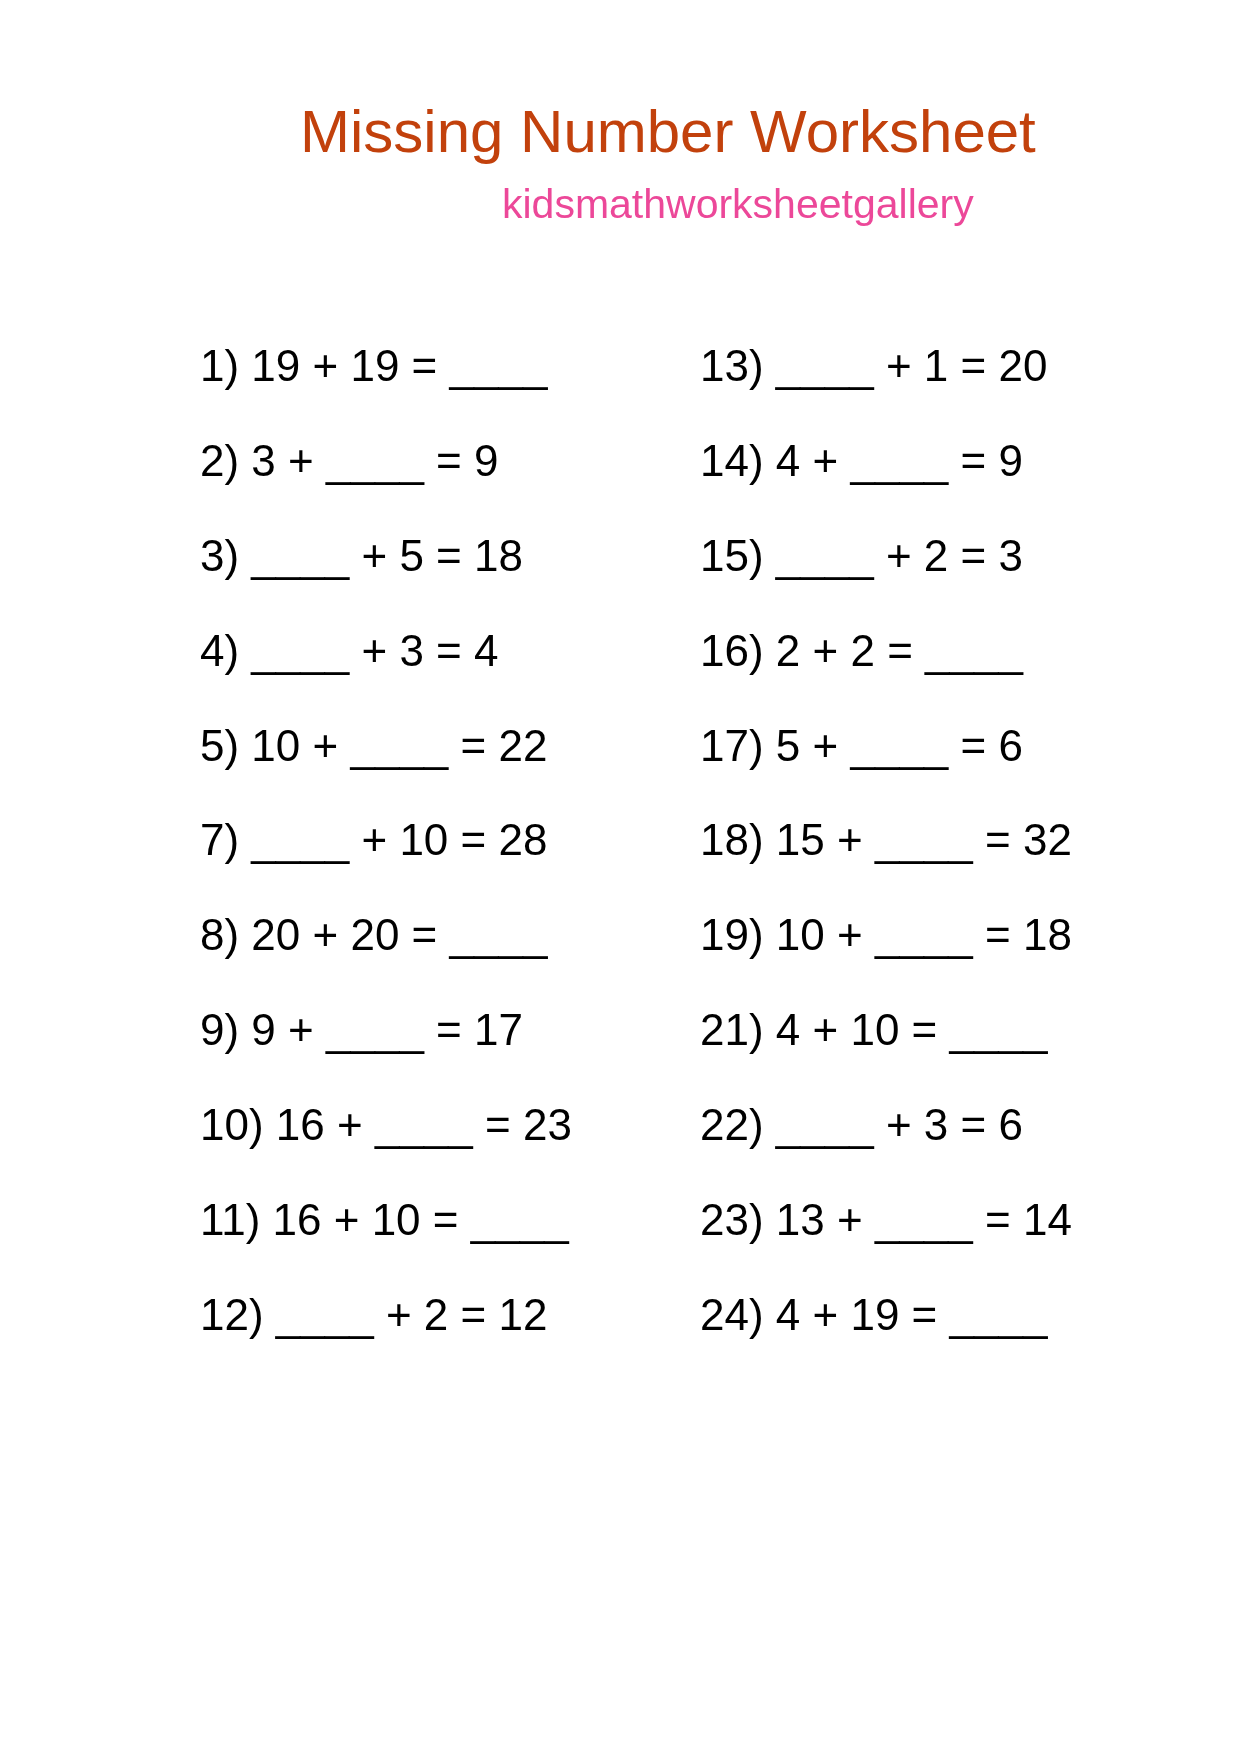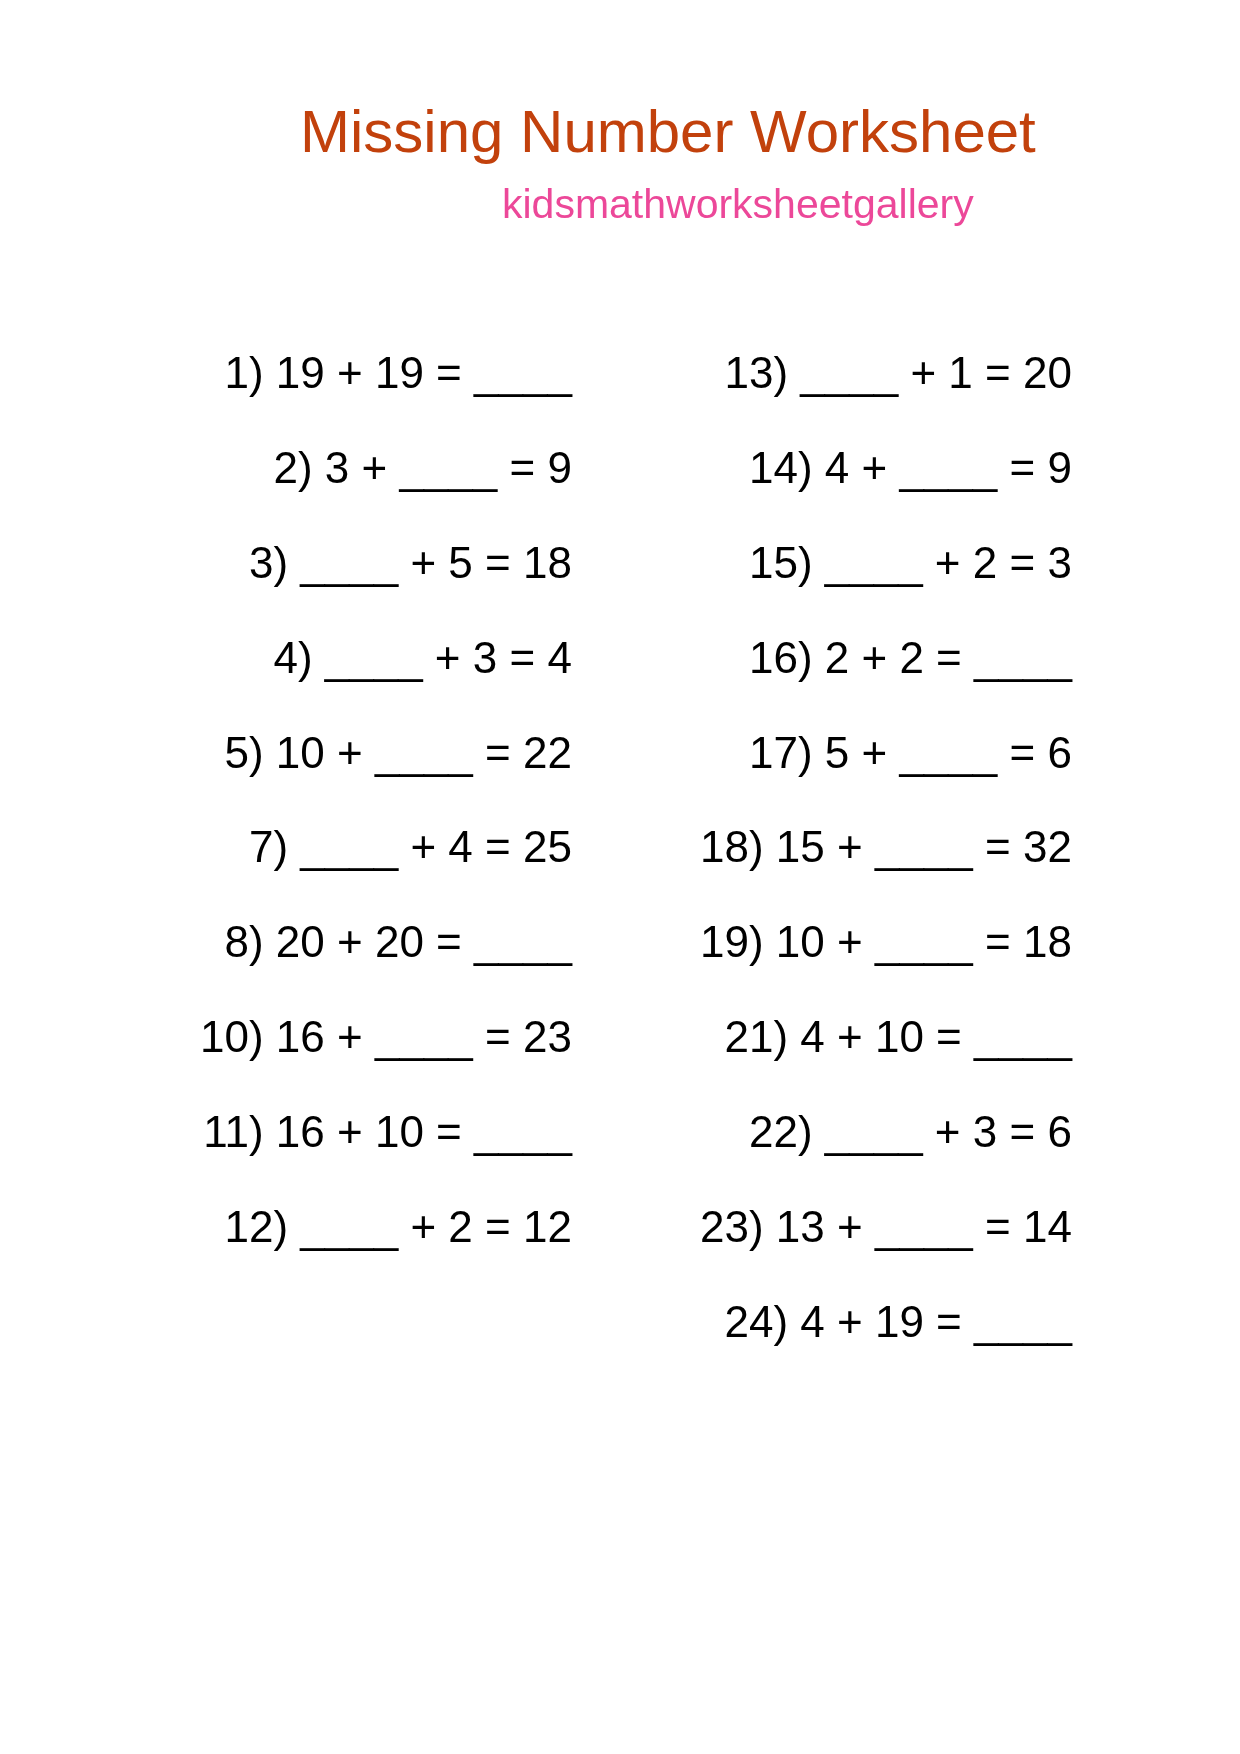--- a/index.html
+++ b/index.html
@@ -11,43 +11,44 @@
     position: absolute; left: 300px; top: 96px;
     font-size: 60px; line-height: 72px; white-space: nowrap;
     color: #c2410c;
   }
   .subtitle {
     position: absolute; left: 502px; top: 179px;
     font-size: 41px; line-height: 50px; white-space: nowrap;
     color: #ec4899;
   }
   .col {
-    position: absolute; top: 343px; text-align: right;
+    position: absolute; top: 336px;
   }
   .col.left { left: 200px; }
   .col.right { left: 700px; }
   .problem {
     height: 94.9px; font-size: 44px; line-height: 60px; white-space: nowrap;
   }
   .problem span { display: inline; }
 </style>
 </head>
 <body>
 
 <div class="title">Missing Number Worksheet</div>
 <div class="subtitle">kidsmathworksheetgallery</div>
 
 <div class="col left">
   <div class="problem"><span>1)</span> <span>19 + 19 = ____</span></div>
   <div class="problem"><span>2)</span> <span>3 + ____ = 9</span></div>
   <div class="problem"><span>3)</span> <span>____ + 5 = 18</span></div>
   <div class="problem"><span>4)</span> <span>____ + 3 = 4</span></div>
   <div class="problem"><span>5)</span> <span>10 + ____ = 22</span></div>
-  <div class="problem"><span>7)</span> <span>____ + 4 = 25</span></div>
+  <div class="problem"><span>7)</span> <span>____ + 10 = 28</span></div>
   <div class="problem"><span>8)</span> <span>20 + 20 = ____</span></div>
+  <div class="problem"><span>9)</span> <span>9 + ____ = 17</span></div>
   <div class="problem"><span>10)</span> <span>16 + ____ = 23</span></div>
   <div class="problem"><span>11)</span> <span>16 + 10 = ____</span></div>
   <div class="problem"><span>12)</span> <span>____ + 2 = 12</span></div>
 </div>
 
 <div class="col right">
   <div class="problem"><span>13)</span> <span>____ + 1 = 20</span></div>
   <div class="problem"><span>14)</span> <span>4 + ____ = 9</span></div>
   <div class="problem"><span>15)</span> <span>____ + 2 = 3</span></div>
   <div class="problem"><span>16)</span> <span>2 + 2 = ____</span></div>

